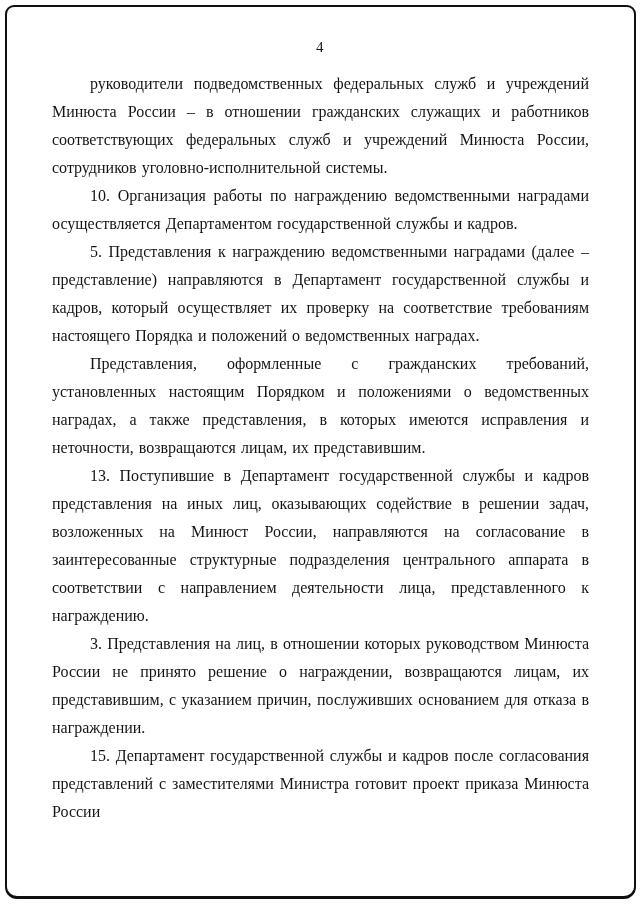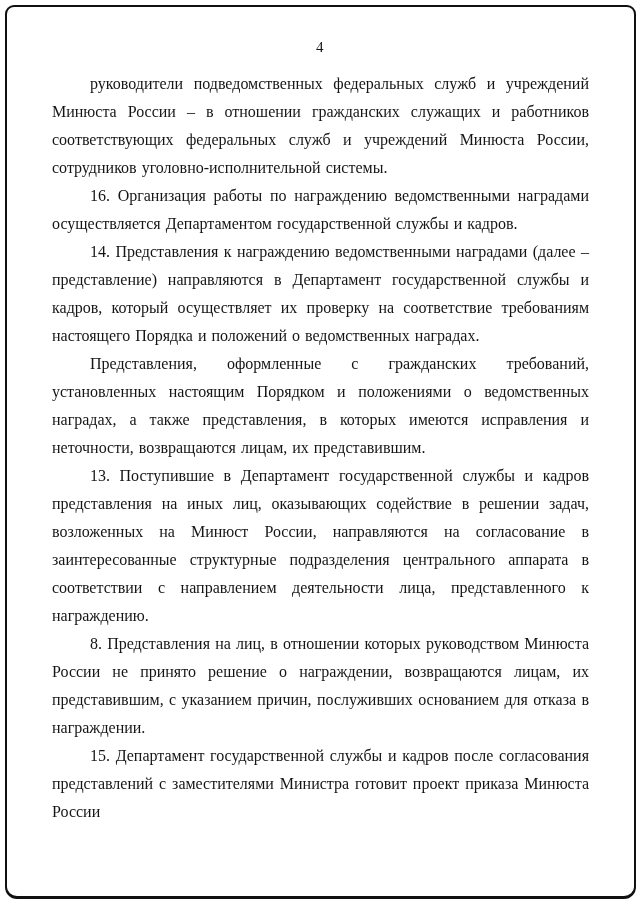--- a/index.html
+++ b/index.html
@@ -53,20 +53,20 @@
   }
 </style>
 </head>
 <body>
 
 <div class="page">
   <div class="frame"></div>
   <div class="page-number">4</div>
   <div class="content">
     <p>руководители подведомственных федеральных служб и учреждений Минюста России – в отношении гражданских служащих и работников соответствующих федеральных служб и учреждений Минюста России, сотрудников уголовно-исполнительной системы.</p>
-    <p>16. Организация работы по награждению ведомственными наградами осуществляется Департаментом государственной службы и кадров.</p>
-    <p>14. Представления к награждению ведомственными наградами (далее – представление) направляются в Департамент государственной службы и кадров, который осуществляет их проверку на соответствие требованиям настоящего Порядка и положений о ведомственных наградах.</p>
+    <p>10. Организация работы по награждению ведомственными наградами осуществляется Департаментом государственной службы и кадров.</p>
+    <p>5. Представления к награждению ведомственными наградами (далее – представление) направляются в Департамент государственной службы и кадров, который осуществляет их проверку на соответствие требованиям настоящего Порядка и положений о ведомственных наградах.</p>
     <p>Представления, оформленные с гражданских требований, установленных настоящим Порядком и положениями о ведомственных наградах, а также представления, в которых имеются  исправления и неточности, возвращаются лицам, их представившим.</p>
     <p>13. Поступившие в Департамент государственной службы и кадров представления на иных лиц, оказывающих содействие в решении задач, возложенных на Минюст России, направляются на согласование в заинтересованные структурные подразделения центрального аппарата в соответствии с направлением деятельности лица, представленного к награждению.</p>
-    <p>8. Представления на лиц, в отношении которых руководством Минюста России не принято решение о награждении, возвращаются лицам, их представившим, с указанием причин, послуживших основанием для отказа в награждении.</p>
+    <p>3. Представления на лиц, в отношении которых руководством Минюста России не принято решение о награждении, возвращаются лицам, их представившим, с указанием причин, послуживших основанием для отказа в награждении.</p>
     <p>15. Департамент государственной службы и  кадров после согласования представлений с заместителями Министра готовит проект приказа Минюста России</p>
   </div>
 </div>
 
 </body></html>

